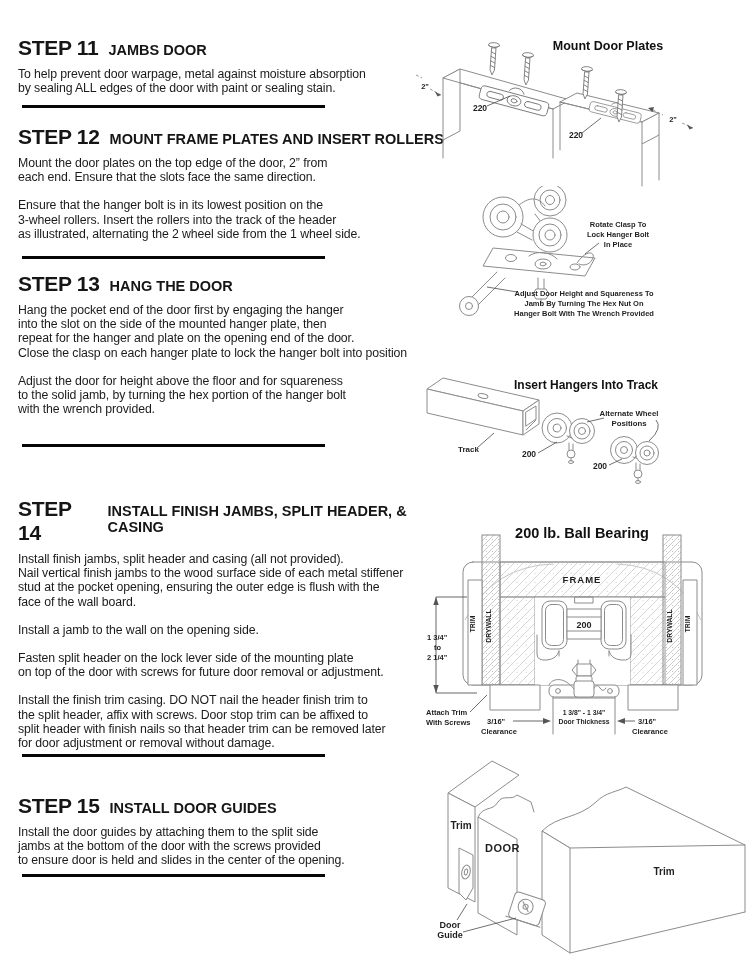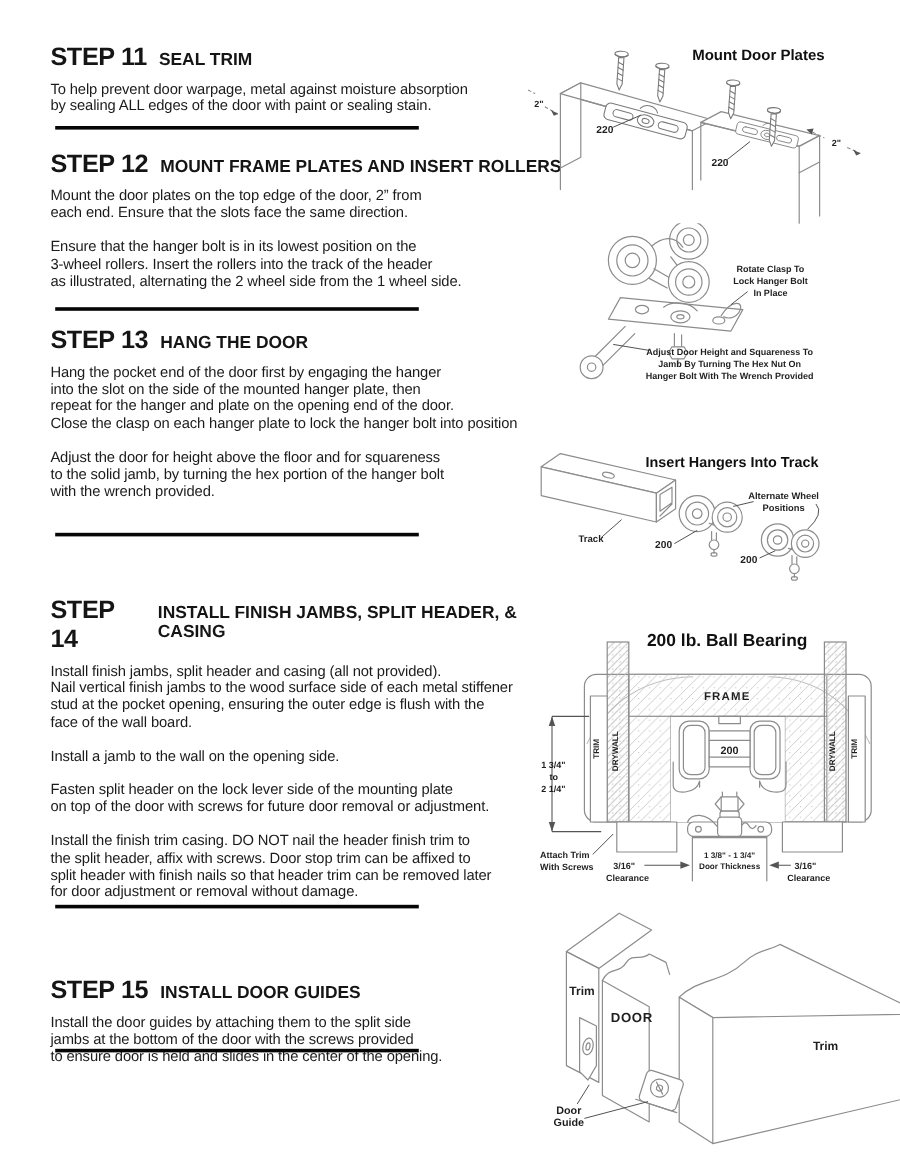--- a/index.html
+++ b/index.html
@@ -1,20 +1,20 @@
 <!DOCTYPE html>
 <html><head>
 <meta charset="utf-8">
 <style>
   html,body { margin:0; padding:0; }
   body {
     width:750px; height:971px; position:relative; background:#ffffff;
     font-family:"Liberation Sans", sans-serif; overflow:hidden;
   }
-  .page { position:absolute; inset:0;margin-left:24px; }
+  .page { position:absolute; inset:0; }
   .step { position:absolute; left:18px; width:440px; }
   .step-heading { display:flex; align-items:baseline; gap:10px; margin:0 0 7px 0; }
   .step-num { font-size:21px; font-weight:700; color:#151515; letter-spacing:-0.3px; }
   .step-title { font-size:14.5px; font-weight:700; color:#151515; }
   .step p {
     margin:0 0 14px 0; font-size:12.3px; line-height:14.2px; color:#1b1b1b;
     white-space:pre-line; letter-spacing:-0.1px;
   }
   .rule { position:absolute; left:22px; width:303px; height:3px; background:#060606; }
   .dia { position:absolute; }
@@ -31,21 +31,21 @@
   text.title { font-weight:700; fill:#101010; }
 </style>
 </head>
 <body>
 
 <div class="page">
 
   <section class="step" style="top:36px">
     <div class="step-heading">
       <span class="step-num">STEP 11</span>
-      <span class="step-title">SEAL TRIM</span>
+      <span class="step-title">JAMBS DOOR</span>
     </div>
     <p>To help prevent door warpage, metal against moisture absorption
 by sealing ALL edges of the door with paint or sealing stain.</p>
   </section>
   <div class="rule" style="top:105px"></div>
 
   <section class="step" style="top:125px">
     <div class="step-heading">
       <span class="step-num">STEP 12</span>
       <span class="step-title">MOUNT FRAME PLATES AND INSERT ROLLERS</span>
@@ -85,21 +85,21 @@
     <p>Install a jamb to the wall on the opening side.</p>
     <p>Fasten split header on the lock lever side of the mounting plate
 on top of the door with screws for future door removal or adjustment.</p>
     <p>Install the finish trim casing.  DO NOT nail the header finish trim to
 the split header, affix with screws.  Door stop trim can be affixed to
 split header with finish nails so that header trim can be removed later
 for door adjustment or removal without damage.</p>
   </section>
   <div class="rule" style="top:754px"></div>
 
-  <section class="step" style="top:814px">
+  <section class="step" style="top:794px">
     <div class="step-heading">
       <span class="step-num">STEP 15</span>
       <span class="step-title">INSTALL DOOR GUIDES</span>
     </div>
     <p>Install the door guides by attaching them to the split side
 jambs at the bottom of the door with the screws provided
 to ensure door is held and slides in the center of the opening.</p>
   </section>
   <div class="rule" style="top:874px"></div>
 

